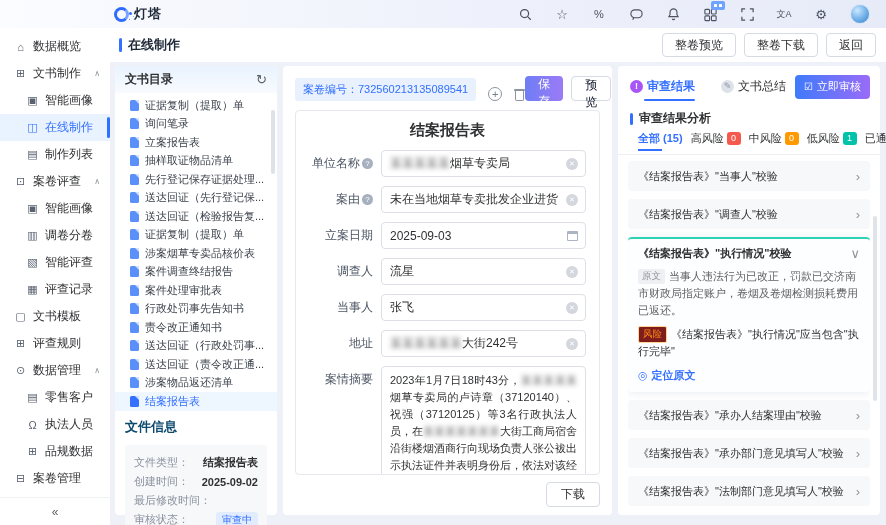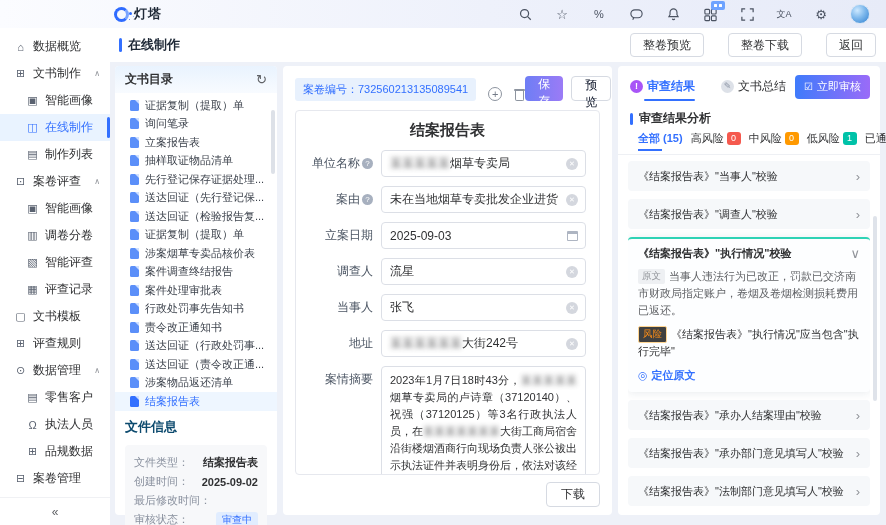--- a/index.html
+++ b/index.html
@@ -28,21 +28,21 @@
   .s-icon{width:13px;margin-right:6px;font-size:11px;color:#5a6270;display:inline-flex;justify-content:center}
   .side-item.sel .s-icon{color:#3370ff}
   .s-label{white-space:nowrap}
   .s-caret{position:absolute;right:10px;font-size:8px;color:#909399}
   .collapse-bar{position:absolute;bottom:0;left:0;right:0;height:28px;border-top:1px solid #f0f1f4;display:flex;align-items:center;justify-content:center;color:#606266;font-size:12px;cursor:pointer}
 
   
   .main-header{position:absolute;left:110px;top:28px;width:776px;height:34px;background:#fff;display:flex;align-items:center}
   .title-bar{width:3px;height:14px;background:#3370ff;border-radius:2px;margin-left:9px}
   .page-title{font-size:13px;font-weight:700;color:#1f2937;margin-left:6px}
-  .hdr-actions{margin-left:auto;display:flex;gap:24px;margin-right:10px}
+  .hdr-actions{margin-left:auto;display:flex;gap:8px;margin-right:10px}
   .btn-plain{height:24px;padding:0 12px;background:#fff;border:1px solid #d6dae2;border-radius:4px;font-size:12px;color:#303133;display:flex;align-items:center;cursor:pointer}
 
   .panel{position:absolute;top:66px;height:449px;background:#fff;border-radius:4px}
 
   
   .doc-panel{left:115px;width:162px}
   .doc-header{height:27px;background:linear-gradient(180deg,#e9f3fe,#f8fbff);border-radius:4px 4px 0 0;display:flex;align-items:center;padding:0 10px}
   .doc-header .t{font-size:12px;font-weight:700;color:#303133}
   .refresh{margin-left:auto;font-size:13px;color:#606266;cursor:pointer}
   #doc-list{position:absolute;top:30px;left:0;right:0;height:316px;overflow:hidden}
@@ -110,21 +110,21 @@
   .rv-cards{position:absolute;top:95px;left:10px;right:10px;bottom:4px;overflow:hidden}
   .rv-card{background:#f6f8fa;border-radius:4px;height:30px;display:flex;align-items:center;padding:0 10px;margin-bottom:8px;cursor:pointer}
   .rv-card .ct{font-size:11px;color:#303133;white-space:nowrap;overflow:hidden}
   .chev{margin-left:auto;color:#909399;font-size:13px;padding-left:6px}
   .rv-card-open{background:#fdfeff;border-radius:4px;border-top:2px solid #2fd3b5;box-shadow:0 1px 8px rgba(31,56,88,.10);padding:7px 10px 9px;margin-bottom:8px}
   .open-head{display:flex;align-items:center;cursor:pointer}
   .open-head .ct{font-size:11px;font-weight:700;color:#303133}
   .open-body{margin-top:7px;font-size:11px;line-height:1.55;color:#606266}
   .tag{display:inline-block;font-size:9.5px;padding:0 4px;border-radius:2px;margin-right:4px;vertical-align:1px}
   .tag-orig{background:#eef0f3;color:#909399}
-  .tag-risk{background:#404040;color:#fa8c16;border:1px solid #ffd591}
+  .tag-risk{background:#7f1d1d;color:#fa8c16;border:1px solid #ffd591}
   .risk-line{margin-top:7px;color:#303133}
   .locate{margin-top:8px;color:#3370ff;font-weight:700;font-size:11px;display:flex;align-items:center;gap:4px;cursor:pointer}
   .rv-scroll{position:absolute;right:3px;top:150px;width:4px;height:185px;background:#dfe3ea;border-radius:2px}
 </style>
 </head>
 <body>
 
 <div class="topbar">
   <div class="logo">
     <span class="logo-icon"></span>

